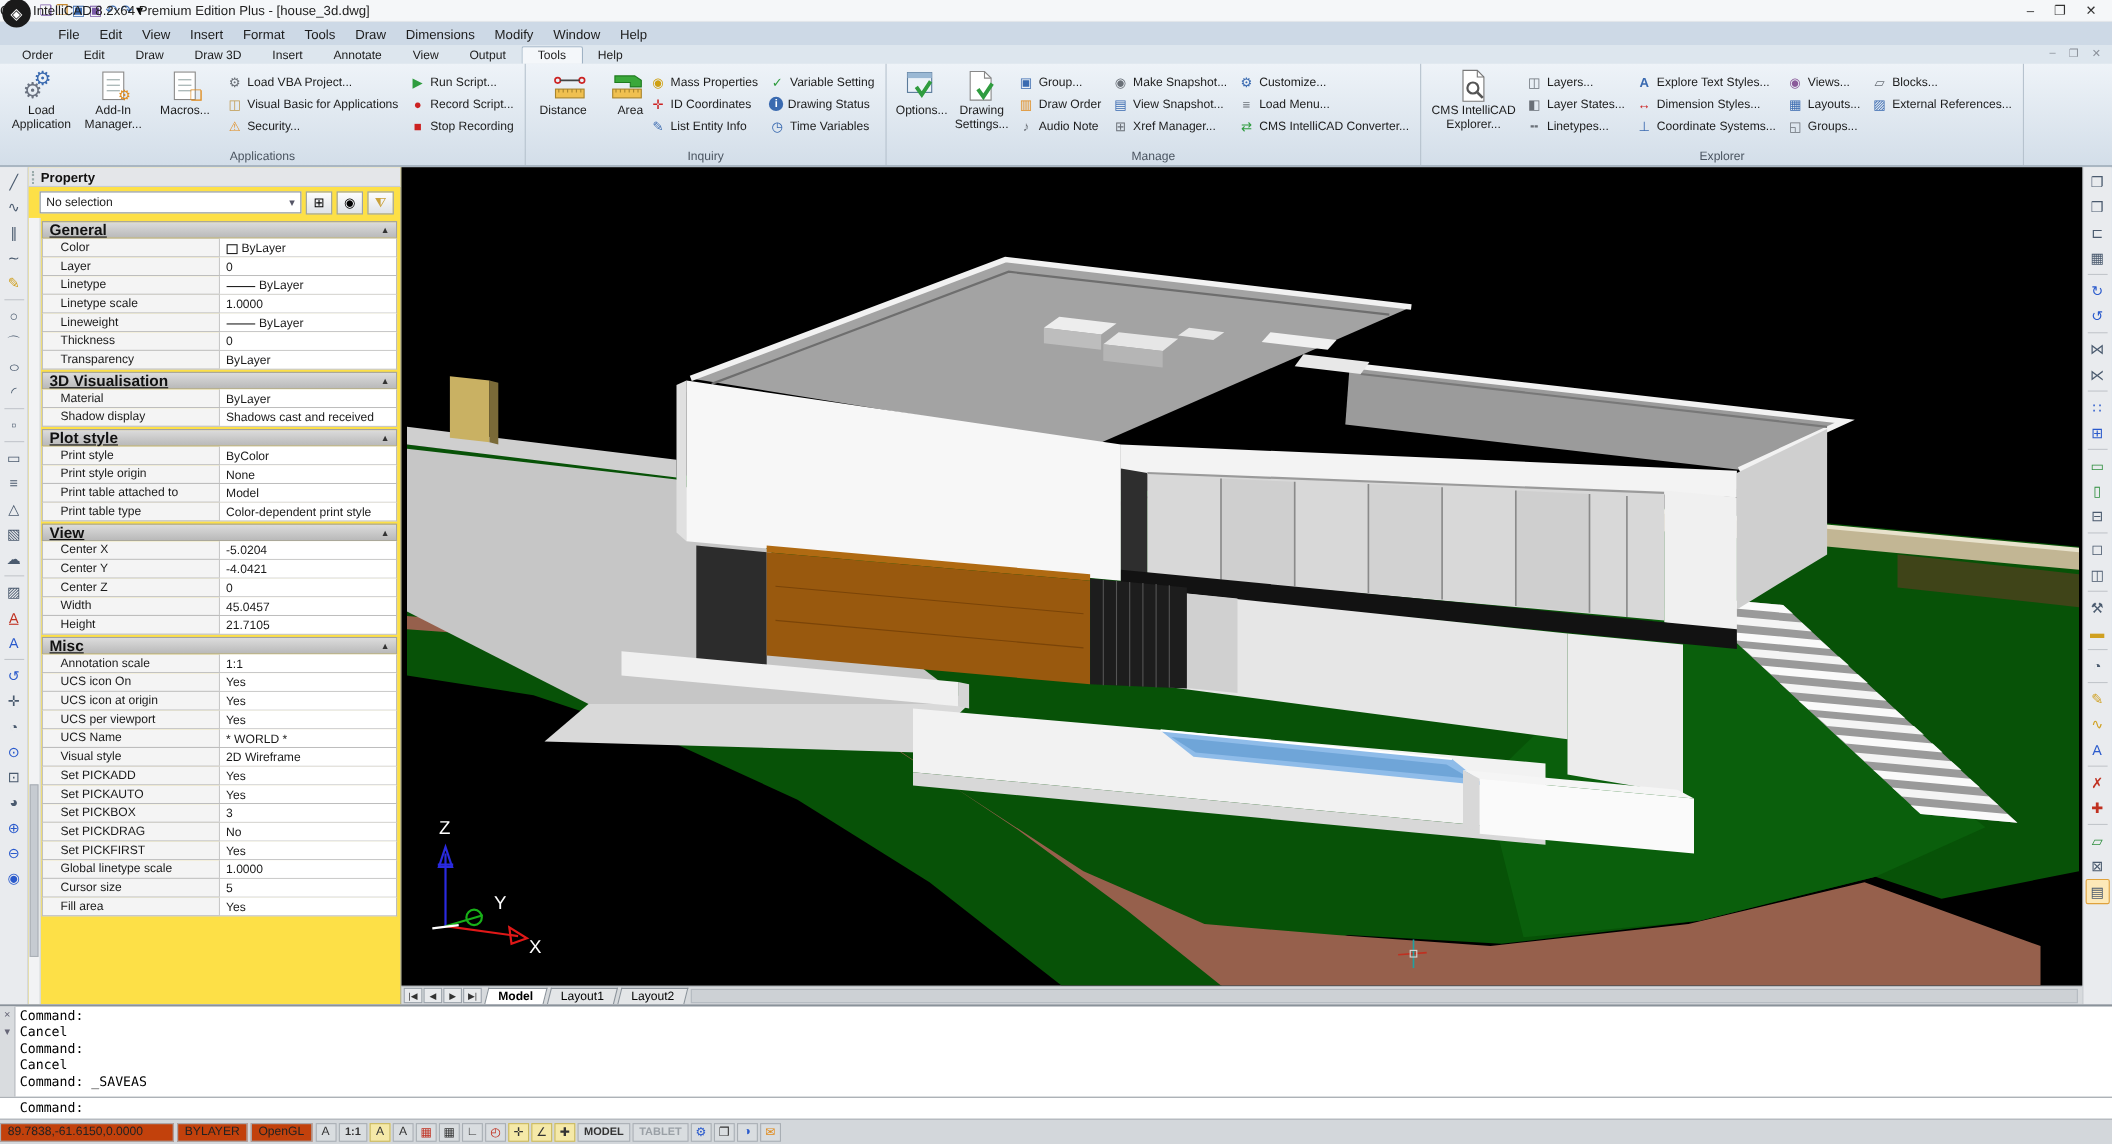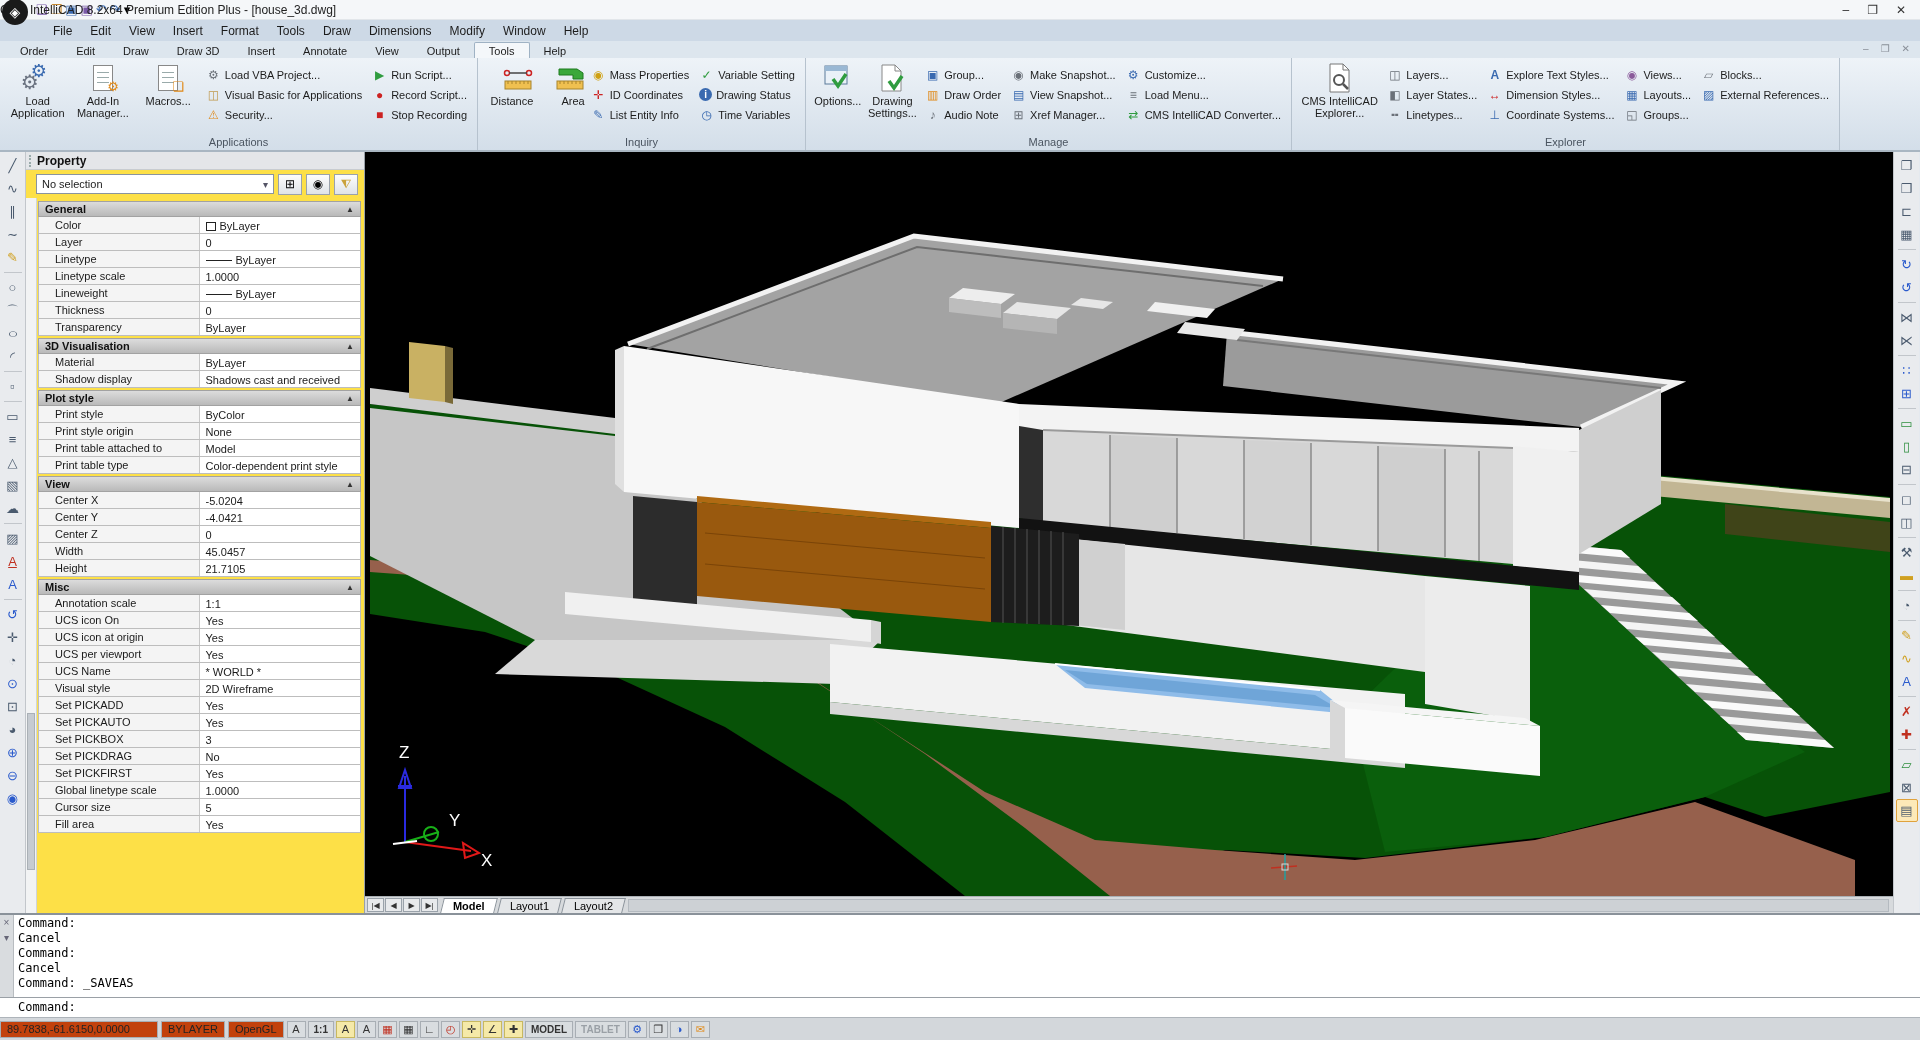--- a/index.html
+++ b/index.html
@@ -70,21 +70,21 @@
   .phead b { font-size:12px; color:#111; }
   .pselrow { height:28px; display:flex; align-items:center; padding:0 6px 0 10px; gap:4px; }
   .pselect { flex:1; height:20px; background:#fff; border:1px solid #8a949e; display:flex; align-items:center; justify-content:space-between; padding:0 5px; font-size:11px; color:#222; }
   .pselect .dd { color:#556; font-size:10px; }
   .pbtn { width:24px; height:21px; border:1px solid #9aa2ac; background:linear-gradient(#fdfdfd,#dfe3e7); display:flex; align-items:center; justify-content:center; font-size:12px; }
   .pbody { flex:1; display:flex; overflow:hidden; }
   .pscroll { width:11px; background:#f2f3f4; border-right:1px solid #d0d4d8; position:relative; }
   .pscroll .thumb { position:absolute; left:1px; right:1px; top:72%; height:22%; background:#c6cbd1; border:1px solid #aab0b6; }
   .pgrid { flex:1; padding:1px 3px 0 1px; }
   .psec { height:16px; background:linear-gradient(#dcdcdc,#b9b9b9); border:1px solid #a2a2a2; display:flex; align-items:center; padding:0 6px; margin-top:2px; }
-  .psec b { font-size:11px; color:#111; flex:1; }
+  .psec b { font-size:14px; color:#111; flex:1;text-decoration:underline; }
   .psec .parrow { font-size:8px; color:#333; }
   .prow { height:17px; display:flex; border:1px solid #bdbdbd; border-top:none; background:#f4f4f4; }
   .plab { width:50%; font-size:11px; color:#1a1a1a; padding:2px 2px 0 16px; border-right:1px solid #c8c8c8; overflow:hidden; white-space:nowrap; }
   .pval { width:50%; font-size:11px; color:#1a1a1a; padding:2px 2px 0 6px; background:#fff; overflow:hidden; white-space:nowrap; display:flex; align-items:center; gap:4px; }
   .swatch { width:10px; height:9px; background:#fff; border:1px solid #222; display:inline-block; }
   .lineswatch { width:26px; height:1px; background:#222; display:inline-block; }
 
   
   .vpcol { width:1528px; display:flex; flex-direction:column; }
   .vp { width:1528px; height:744px; background:#000; position:relative; }

